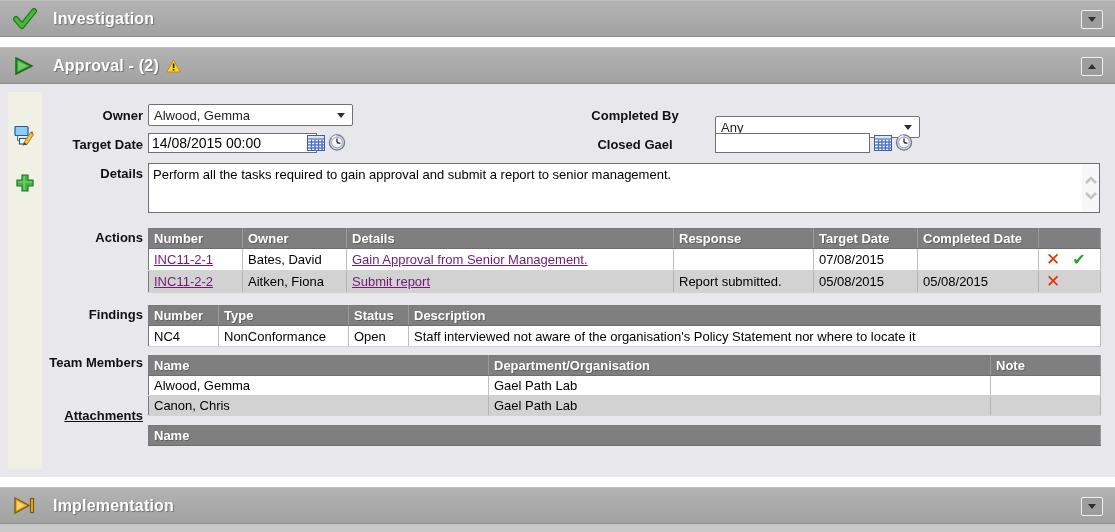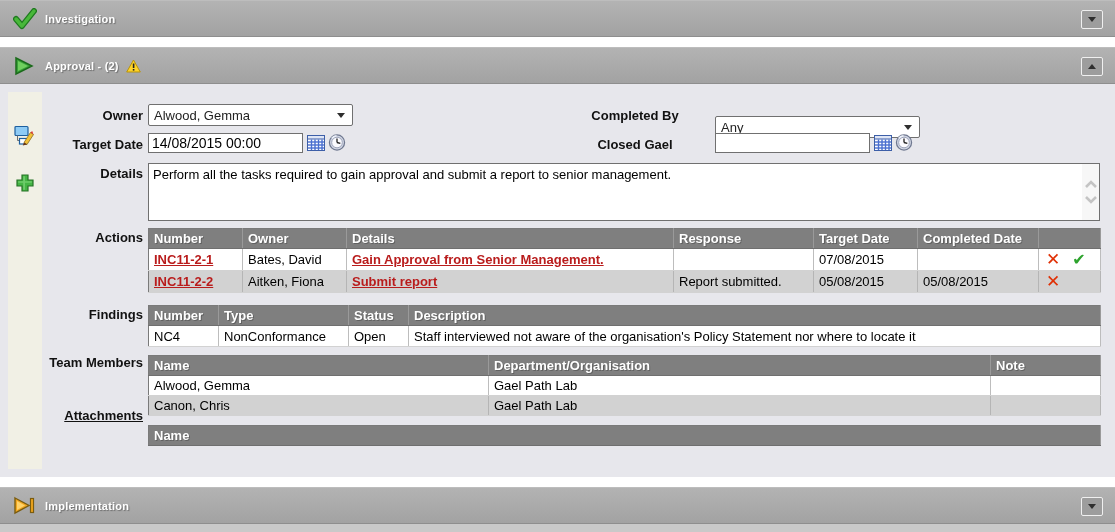--- a/index.html
+++ b/index.html
@@ -11,21 +11,21 @@
   }
   
   .section-bar {
     position:absolute; left:0; width:1115px; height:37px;
     background:linear-gradient(#b3b3b3,#a2a2a2);
     border-top:1px solid #bdbdbd; border-bottom:1px solid #8e8e8e;
     display:flex; align-items:center;
   }
   .sec-icon { margin-left:13px; width:24px; height:22px; display:flex; align-items:center; }
   .sec-title {
-    color:#ffffff; font-weight:bold; font-size:11px; margin-left:8px;
+    color:#ffffff; font-weight:bold; font-size:16px; margin-left:16px;
     text-shadow:1px 1px 1px #6f6f6f; letter-spacing:.2px;text-align:right;
   }
   .warn-icon { margin-left:7px; display:flex; align-items:center; }
   .collapse-btn {
     position:absolute; right:12px; top:9px; width:22px; height:19px;
     background:#9d9d9d; border:1px solid #f0f0f0; border-radius:2px;
     display:flex; align-items:center; justify-content:center; cursor:pointer;
   }
   .tri-down { width:0; height:0; border-left:4px solid transparent; border-right:4px solid transparent; border-top:5px solid #2e2e2e; }
   .tri-up   { width:0; height:0; border-left:4px solid transparent; border-right:4px solid transparent; border-bottom:5px solid #2e2e2e; }
@@ -57,21 +57,21 @@
     font-size:13px; color:#222; padding-left:5px; cursor:pointer;
   }
   .selectbox .sel-arrow { margin-left:auto; margin-right:7px; }
   .textinput {
     position:absolute; height:20px; background:#fff; border:1px solid #707070;
     font-size:14px; color:#000; padding:0 3px; font-family:inherit;
   }
   .mini-ico { position:absolute; width:18px; height:18px; display:flex; cursor:pointer; }
 
   .ta-wrap {
-    position:absolute; left:148px; top:79px; width:952px; height:58px;
+    position:absolute; left:148px; top:79px; width:952px; height:50px;
     background:#fff; border:1px solid #707070;
   }
   .ta-text { position:absolute; inset:0; right:18px; padding:3px 4px; font-size:13px; color:#000; overflow:hidden; }
   .ta-gutter {
     position:absolute; right:0; top:0; bottom:0; width:17px; background:#f7f7f7;
     display:flex; flex-direction:column; align-items:center; justify-content:center; gap:8px;
   }
 
   
   table.tbl {
@@ -86,21 +86,21 @@
     text-shadow:1px 1px 0 #616161; overflow:hidden; white-space:nowrap;
   }
   table.tbl td {
     padding:2px 5px; color:#000; background:#fff;
     border-right:1px solid #bdbdbd; border-bottom:1px solid #d2d2d2;
     overflow:hidden; white-space:nowrap;
   }
   table.tbl tr.alt td { background:#d2d2d2; border-right:1px solid #b5b5b5; }
   td.tall { height:21px; }
   td.mid  { height:16px; }
-  a.lnk { color:#b91c1c; font-weight:bold; text-decoration:underline; cursor:pointer; }
+  a.lnk { color:#701a75; font-weight:normal; text-decoration:underline; cursor:pointer; }
   .iconcell { display:flex; align-items:center; gap:12px; padding-left:2px; }
   .x-glyph { color:#e03005; font-size:17px; font-weight:bold; line-height:1; }
   .ck-glyph { color:#2da32d; font-size:16px; font-weight:bold; line-height:1; }
 
   .footer-strip { position:absolute; top:524px; left:0; width:1115px; height:8px; background:#c9c9c9; }
 </style>
 </head>
 <body>
 
 <div class="section-bar" style="top:0;">
@@ -162,21 +162,21 @@
     <span>Alwood, Gemma</span>
     <span class="sel-arrow tri-down"></span>
   </div>
   <div class="flabel2" style="top:24px;">Completed By</div>
   <div class="selectbox" style="left:715px; top:32px; width:205px;">
     <span>Any</span>
     <span class="sel-arrow tri-down"></span>
   </div>
 
   <div class="flabel" style="top:53px;">Target Date</div>
-  <input class="textinput" style="left: 148px; top: 49px; width: 155px;" value="14/08/2015 00:00">
+  <input class="textinput" style="left: 148px; top: 49px; width: 169px;" value="14/08/2015 00:00">
   <span class="mini-ico" style="left:307px; top:50px;">
     <svg width="18" height="17" viewBox="0 0 18 17">
       <rect x="0.5" y="1.5" width="17" height="15" fill="#ffffff" stroke="#3d5fa8"></rect>
       <rect x="0.5" y="1.5" width="17" height="3.5" fill="#dfe6f6" stroke="#3d5fa8"></rect>
       <g stroke="#4a6fd0" stroke-width="1.4">
         <line x1="1" y1="8" x2="17" y2="8"></line>
           <line x1="1" y1="11" x2="17" y2="11"></line>
           <line x1="1" y1="14" x2="17" y2="14"></line>
         <line x1="4.5" y1="5.5" x2="4.5" y2="16"></line>
           <line x1="8" y1="5.5" x2="8" y2="16"></line>

